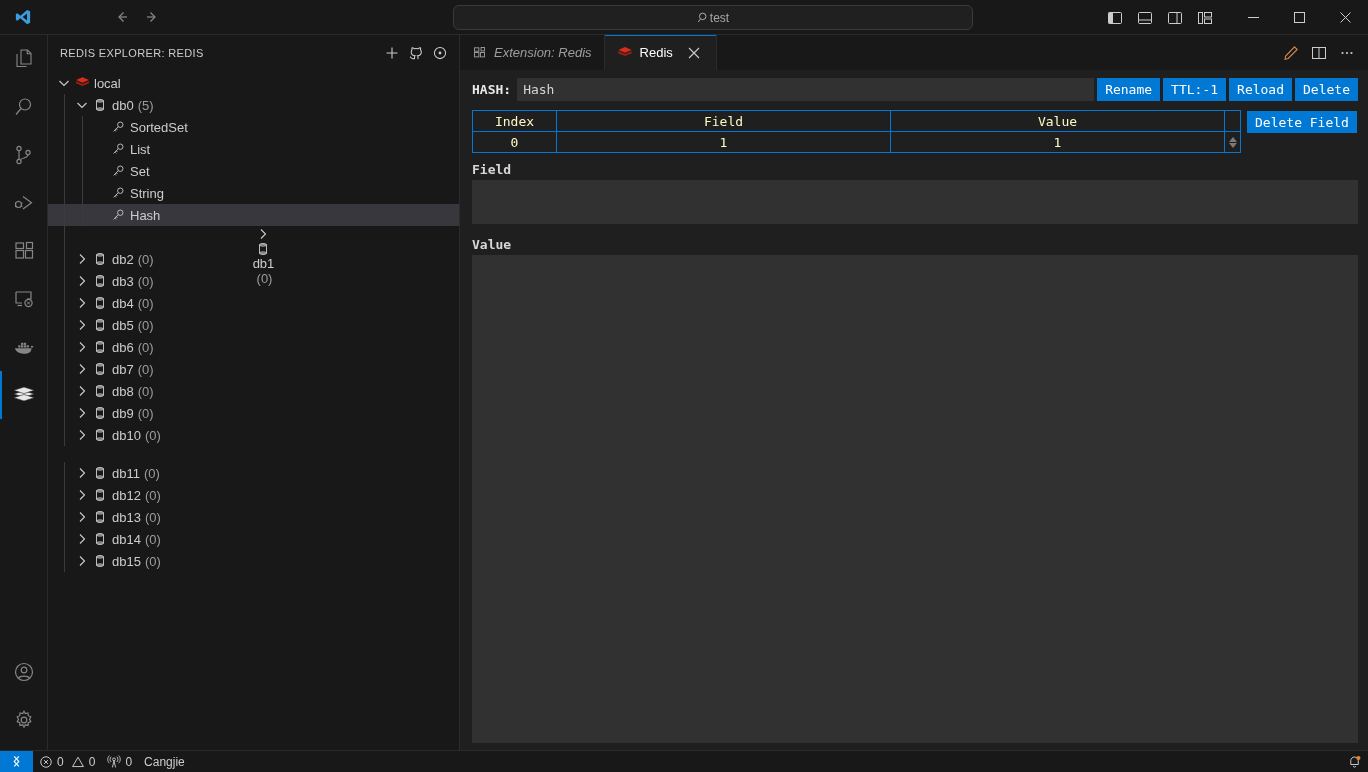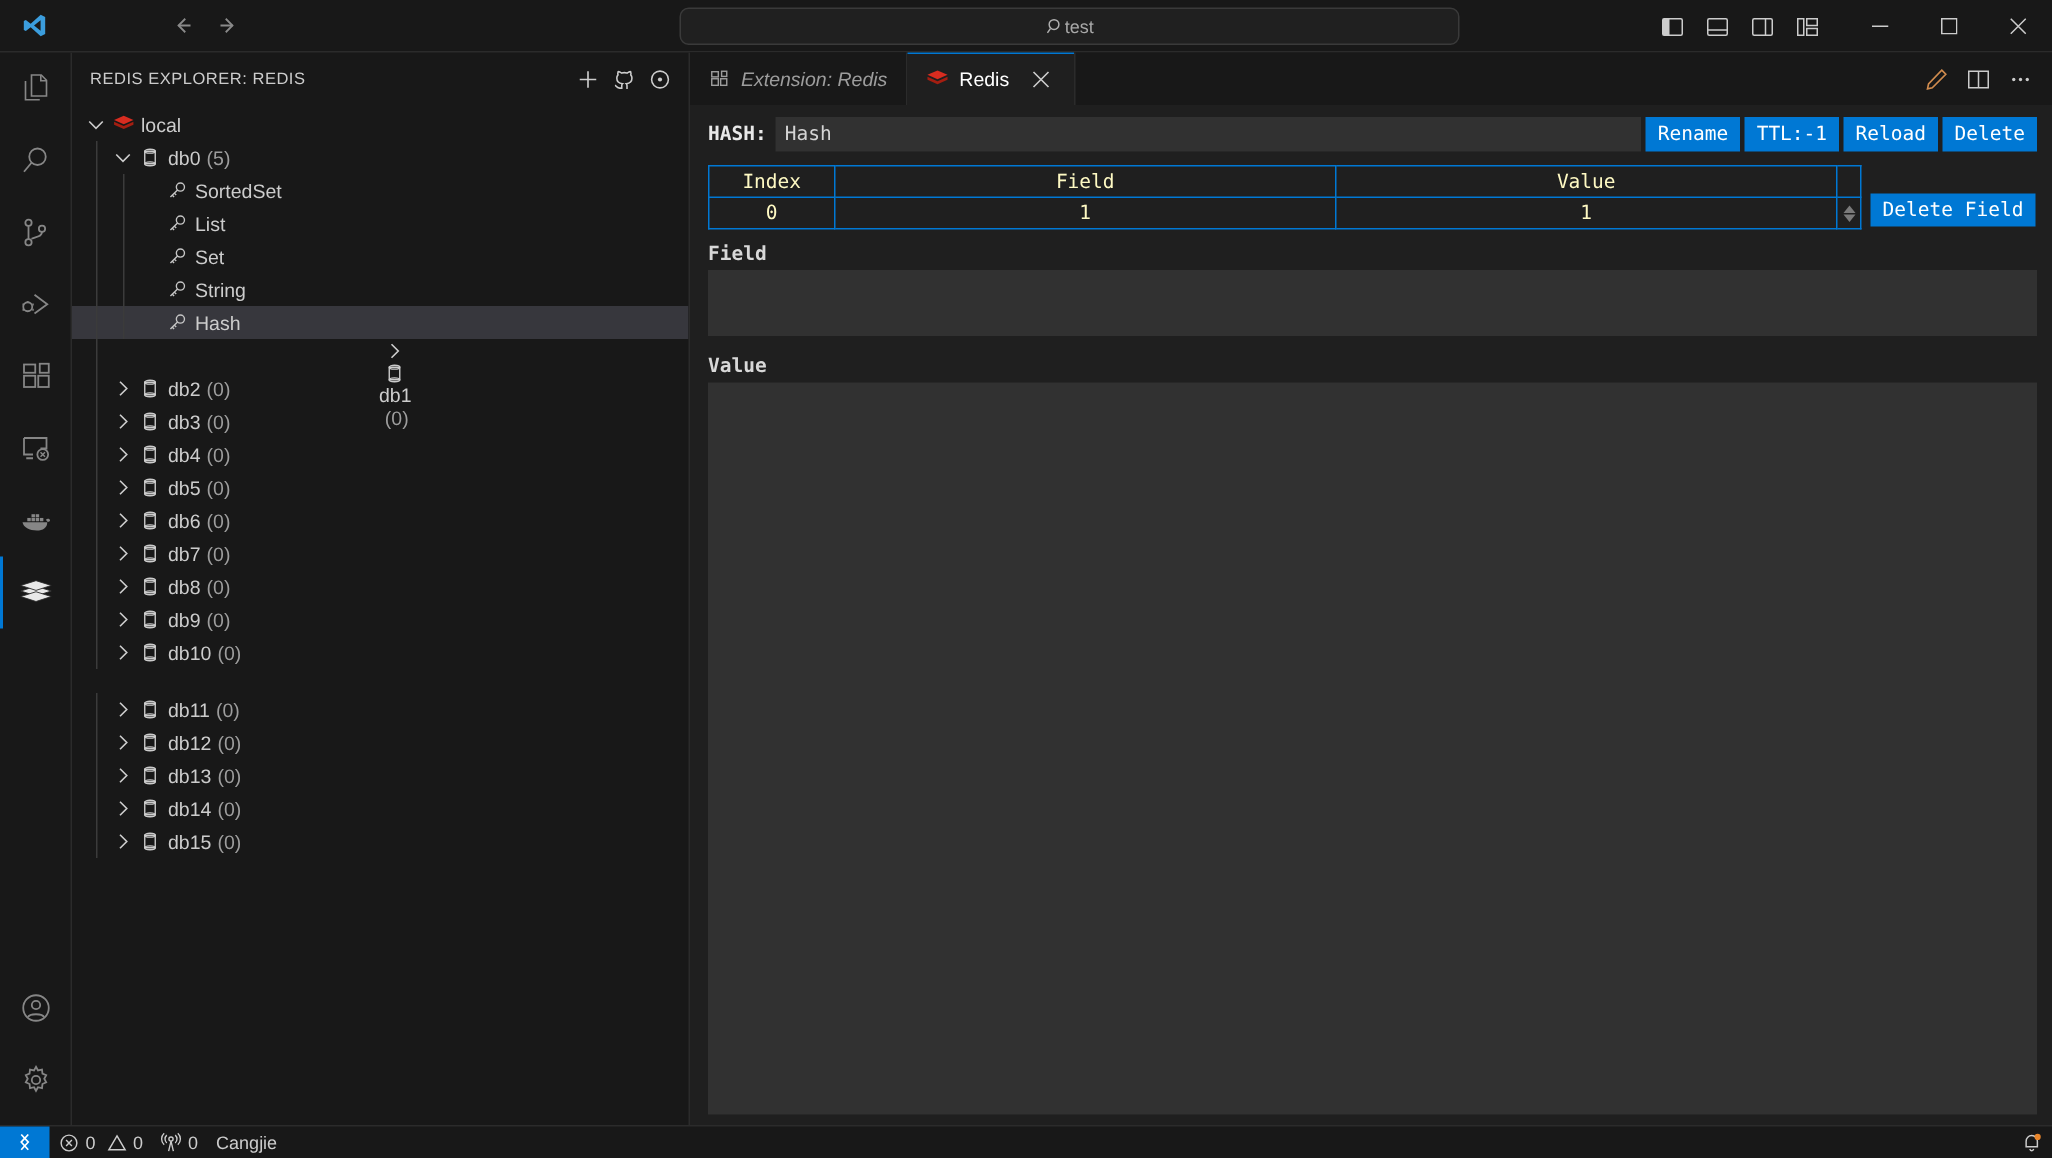--- a/index.html
+++ b/index.html
@@ -119,21 +119,21 @@
   }
   table.hashtable th { background: #1f1f1f; }
   table.hashtable td { background: #1f1f1f; }
   .col-index { width: 84px; }
   .col-field { width: 334px; }
   .col-value { width: 334px; }
   .spin-cell { width: 16px; border-left: 1px solid #0078d4 !important; padding: 0; }
   .spinner { display: flex; flex-direction: column; align-items: center; justify-content: center; height: 19px; gap: 1px; }
   .sp-up { width: 0; height: 0; border-left: 4px solid transparent; border-right: 4px solid transparent; border-bottom: 5px solid #7a7a7a; }
   .sp-dn { width: 0; height: 0; border-left: 4px solid transparent; border-right: 4px solid transparent; border-top: 5px solid #7a7a7a; }
-  .delete-field-btn { margin-left: 6px; margin-top: 19px; height: 22px; }
+  .delete-field-btn { margin-left: 6px; margin-top: 1px; height: 22px; }
 
   .section-label {
     font-family: "DejaVu Sans Mono", monospace; font-size: 13px; color: #d8d8d8;
     font-weight: 700; margin-top: 9px; margin-bottom: 3px;
   }
   .ta {
     width: 100%; background: #313131; border: none; outline: none; resize: none; color: #d4d4d4;
     font-family: "DejaVu Sans Mono", monospace; font-size: 13px; padding: 4px 6px;
   }
   .ta-field { height: 44px; }

